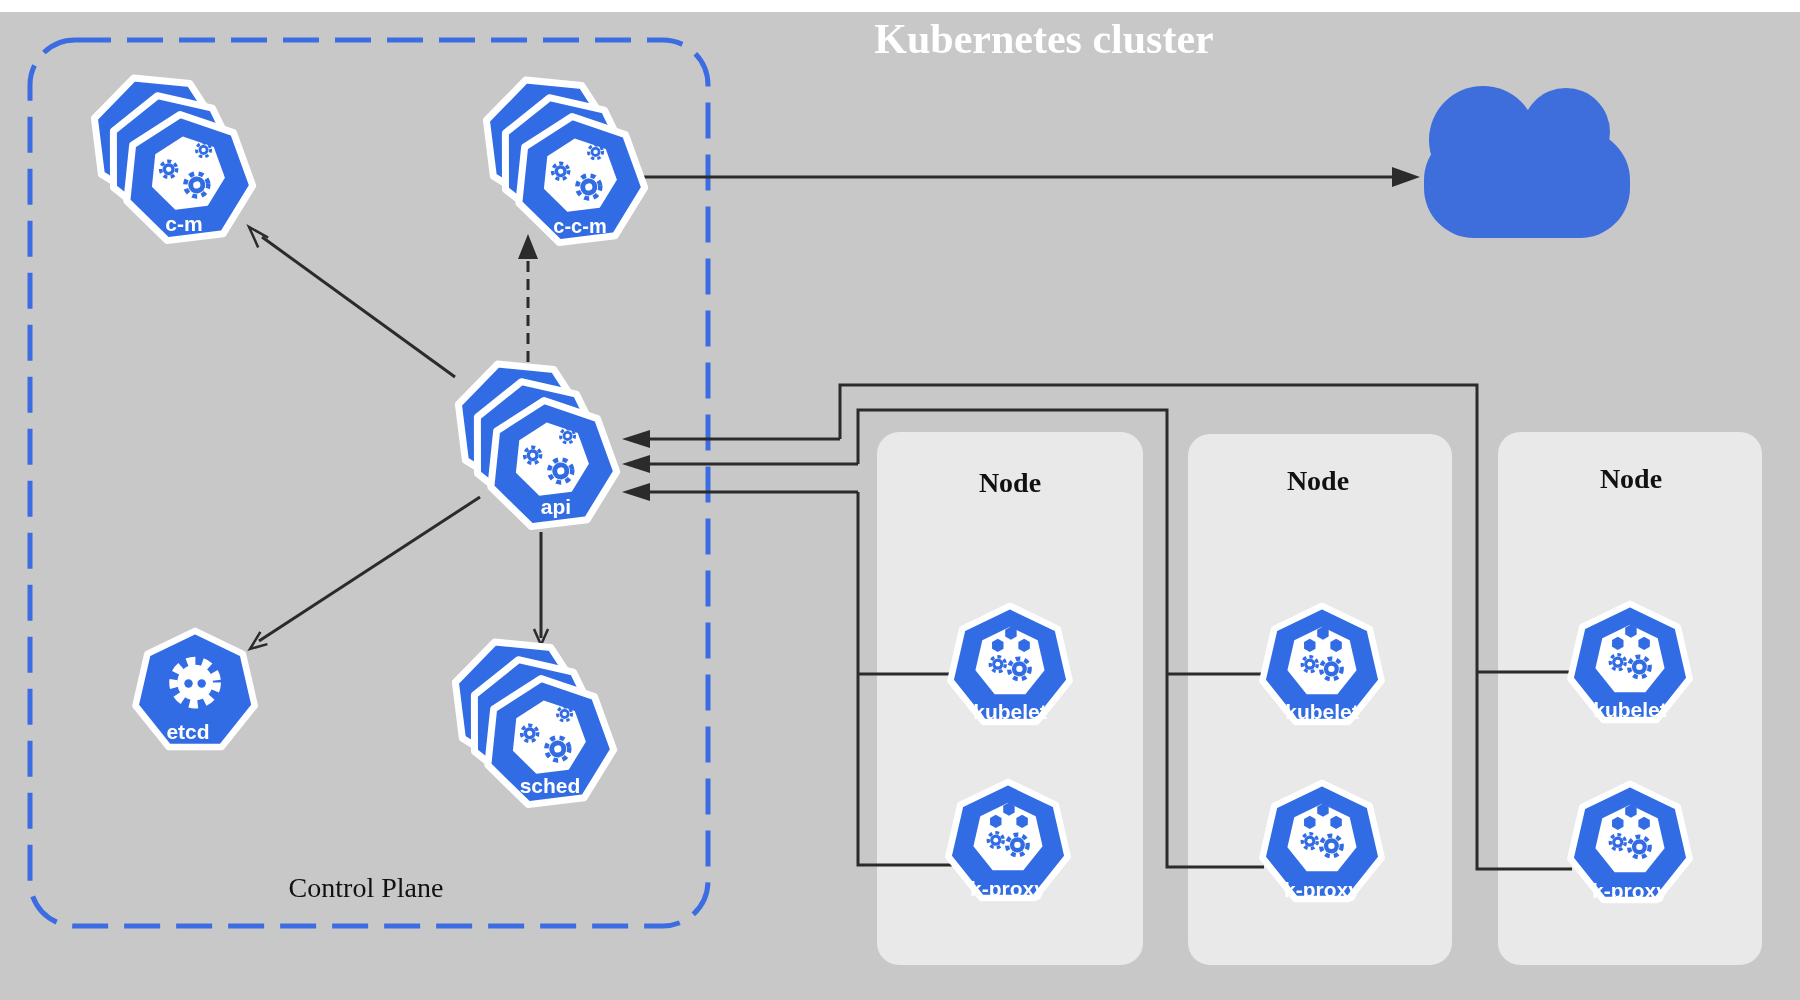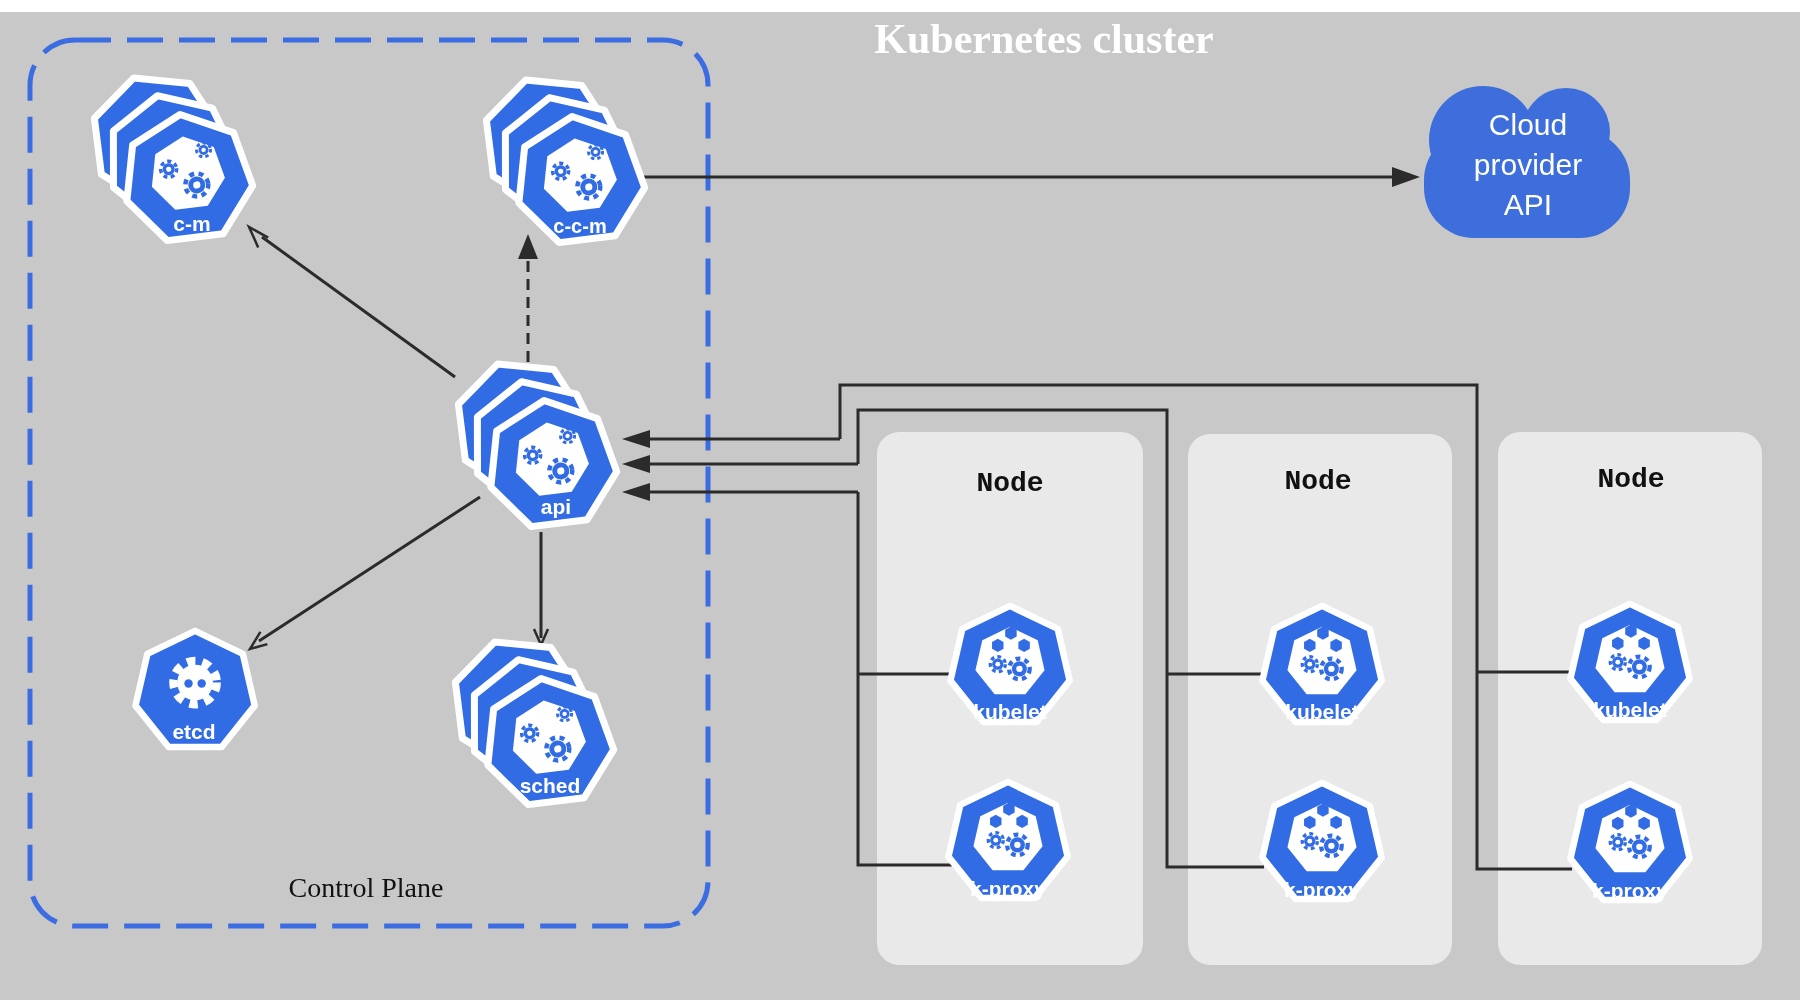--- a/index.html
+++ b/index.html
@@ -7,21 +7,21 @@
     --node-bg:#e9e9e9; --line:#2b2b2b; --label-dark:#111111; --label-light:#ffffff;
   }
   html,body{margin:0;padding:0;}
   .stage{
     position:relative;width:1800px;height:989px;background:var(--bg);
     overflow:hidden;font-family:"Liberation Sans",sans-serif;margin-top:12px;
   }
   .lbl{position:absolute;transform:translate(-50%,-50%);white-space:nowrap;}
   .title{font-family:"Liberation Serif",serif;font-weight:bold;font-size:42px;color:var(--label-light);}
   .frame-label{font-family:"Liberation Serif",serif;font-weight:normal;font-size:28px;color:var(--label-dark);}
-  .node-label{font-family:Liberation Mono, monospace;font-weight:bold;font-size:28px;color:var(--label-dark);}
+  .node-label{font-family:Liberation Serif, serif;font-weight:bold;font-size:28px;color:var(--label-dark);}
   .hex-label{font-weight:bold;font-size:21px;color:var(--label-light);}
   .hex-label.small{font-size:20px;text-align:center;}
   .cloud-text{
     position:absolute;transform:translate(-50%,-50%);color:var(--label-light);
     font-size:30px;line-height:40px;text-align:center;
   }
   svg{position:absolute;left:0;top:0;}
 </style>
 </head>
 <body>
@@ -138,32 +138,27 @@
   </svg>
 
   <div class="lbl title" style="left:1044px;top:27px">Kubernetes cluster</div>
 
   <div class="lbl frame-label" style="left:366px;top:876px">Control Plane</div>
 
   <div class="lbl node-label" style="left:1010px;top:471px">Node</div>
   <div class="lbl node-label" style="left:1318px;top:469px">Node</div>
   <div class="lbl node-label" style="left:1631px;top:467px">Node</div>
 
-  <div class="lbl hex-label" style="left:192px;top:212px">c-m</div>
+  <div class="lbl hex-label" style="left:184px;top:212px">c-m</div>
   <div class="lbl hex-label small" style="left:580px;top:214px">c-c-m</div>
   <div class="lbl hex-label" style="left:556px;top:495px">api</div>
-  <div class="lbl hex-label" style="left:194px;top:720px">etcd</div>
+  <div class="lbl hex-label" style="left:188px;top:720px">etcd</div>
   <div class="lbl hex-label" style="left:550px;top:774px">sched</div>
 
   <div class="lbl hex-label" style="left:1010px;top:700px">kubelet</div>
   <div class="lbl hex-label" style="left:1008px;top:877px">k-proxy</div>
   <div class="lbl hex-label" style="left:1322px;top:700px">kubelet</div>
   <div class="lbl hex-label" style="left:1322px;top:878px">k-proxy</div>
   <div class="lbl hex-label" style="left:1630px;top:698px">kubelet</div>
   <div class="lbl hex-label" style="left:1630px;top:879px">k-proxy</div>
 
-  <div class="cloud-text" style="left:1528px;top:153px">
-    <div>Cloud</div>
-    <div>provider</div>
-    <div>API</div>
-  </div>
 
 </div>
 
 </body></html>

